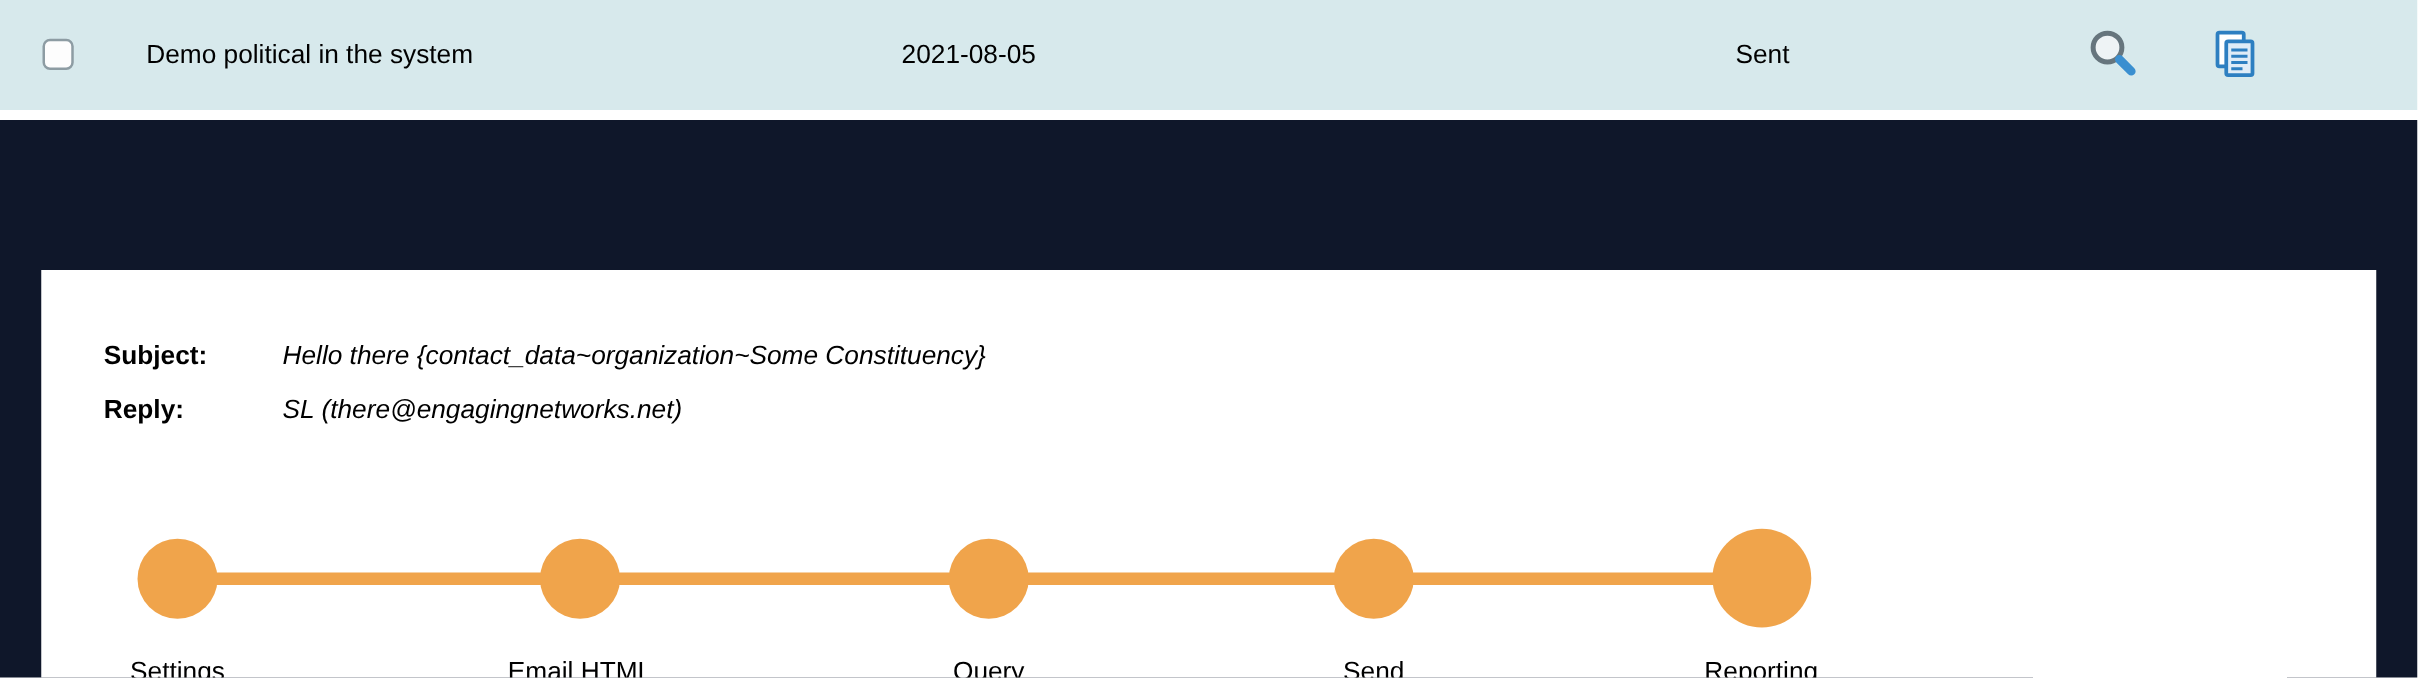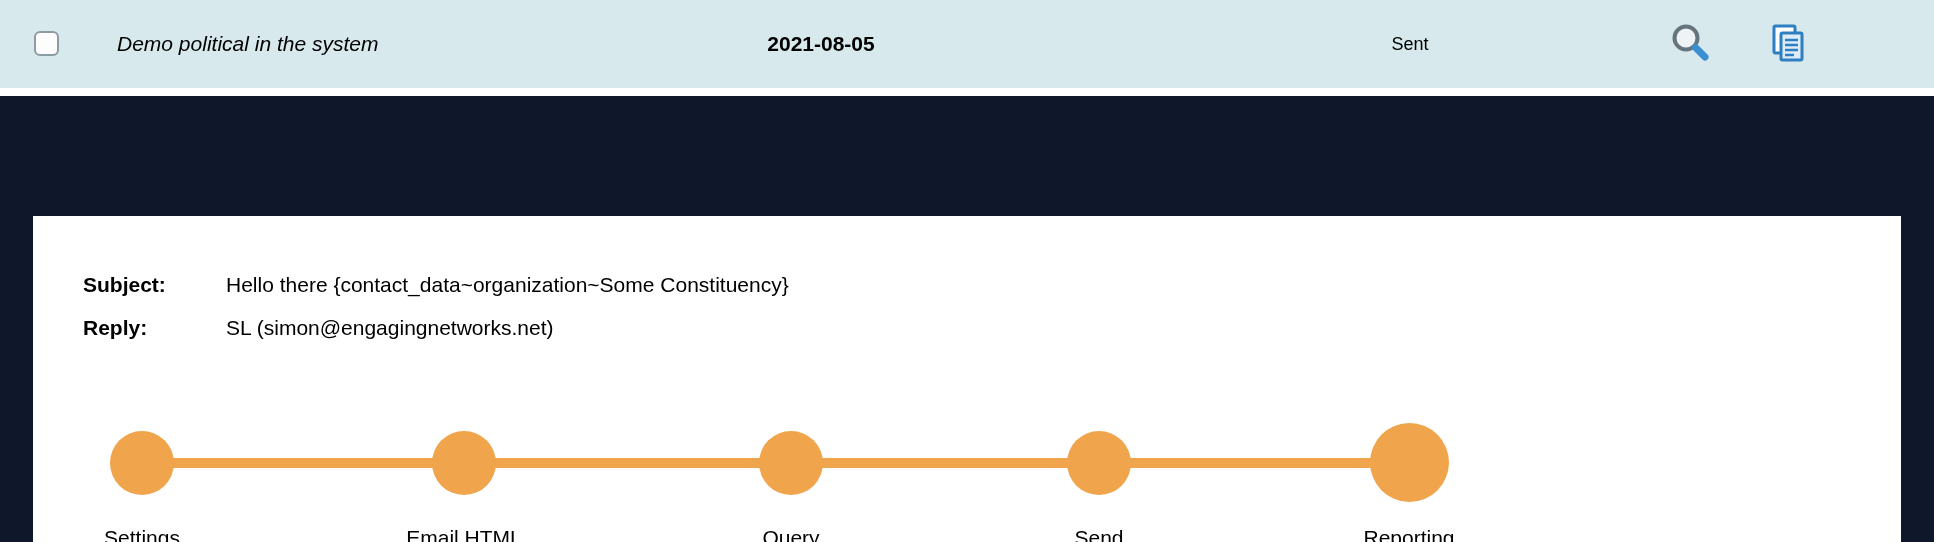--- a/index.html
+++ b/index.html
@@ -22,32 +22,30 @@
     width: 25px; height: 25px;
     background: #fdfdfd;
     border: 2px solid #8d9ca3;
     border-radius: 6px;
     cursor: pointer;
   }
   .header-title {
     position: absolute; left: 117px; top: 50%;
     transform: translateY(-50%);
     font-size: 21px;
-    font-style: italic;
   }
   .header-date {
-    position: absolute; left: 821px; top: 50%;
+    position: absolute; left: 775px; top: 50%;
     transform: translate(-50%, -50%);
     font-size: 21px;
-    font-weight: bold;
   }
   .header-status {
     position: absolute; left: 1410px; top: 50%;
     transform: translate(-50%, -50%);
-    font-size: 18px;
+    font-size: 21px;
   }
   .icon-btn {
     position: absolute; top: 50%;
     transform: translateY(-50%);
     width: 44px; height: 44px;
     background: transparent; border: none;
     cursor: pointer;
     display: flex; align-items: center; justify-content: center;
   }
   .icon-search-btn { left: 1668px; }
@@ -72,21 +70,21 @@
     display: flex;
     line-height: 28px;
     margin-bottom: 15px;
     font-size: 21px;
   }
   .detail-label {
     width: 143px;
     font-weight: bold;
     flex-shrink: 0;
   }
-  .detail-value { white-space: nowrap; }
+  .detail-value { white-space: nowrap; font-style: italic; }
 
   
   .stepper {
     position: absolute; top: 0; left: 0;
     width: 100%; height: 100%;
     pointer-events: none;
   }
   .stepper-line {
     position: absolute; top: 242px; left: 109px;
     width: 1267px; height: 10px;
@@ -154,21 +152,21 @@
 <div class="panel-bg">
   <div class="card">
 
     <div class="details">
       <div class="detail-row">
         <span class="detail-label">Subject:</span>
         <span class="detail-value">Hello there {contact_data~organization~Some Constituency}</span>
       </div>
       <div class="detail-row">
         <span class="detail-label">Reply:</span>
-        <span class="detail-value">SL (simon@engagingnetworks.net)</span>
+        <span class="detail-value">SL (there@engagingnetworks.net)</span>
       </div>
     </div>
 
     <div class="stepper">
       <div class="stepper-line"></div>
 
       <div class="step step-0">
         <div class="dot"></div>
         <div class="step-label">Settings</div>
       </div>

